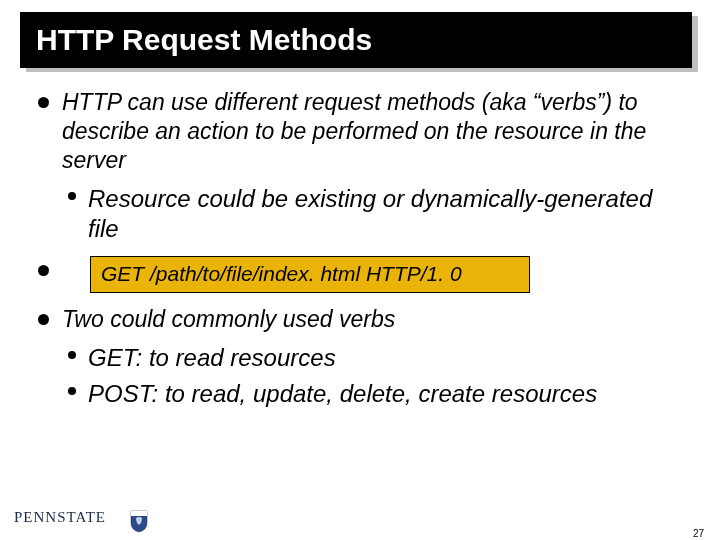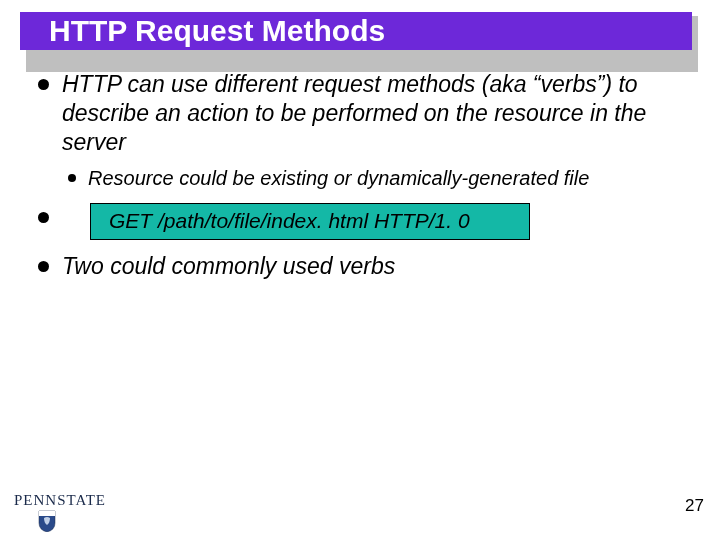--- a/index.html
+++ b/index.html
@@ -20,25 +20,25 @@
     top: 16px;
     left: 26px;
     width: 672px;
     height: 56px;
     background: #bfbfbf;
   }
   .title-bar {
     position: relative;
     margin-left: 20px;
     width: 672px;
-    height: 38px;
-    background: #6d28d9;
+    height: 56px;
+    background: #000000;
     display: flex;
     align-items: center;
-    padding-left: 29px;
+    padding-left: 16px;
   }
   .title-bar h1 {
     color: #fff;
     font-size: 30px;
     font-weight: 700;
   }
   .content {
     padding: 20px 34px 0 34px;
     font-style: italic;
   }
@@ -63,67 +63,67 @@
     border-radius: 50%;
   }
   ul.sub {
     list-style: none;
     margin-top: 10px;
   }
   ul.sub > li {
     position: relative;
     padding-left: 26px;
     margin-bottom: 6px;
-    font-size: 20px;
+    font-size: 24px;
     line-height: 1.25;
   }
   ul.sub > li::before {
     content: "";
     position: absolute;
     left: 6px;
     top: 8px;
     width: 8px;
     height: 8px;
     background: #000;
     border-radius: 50%;
   }
   .codebox {
     margin: 8px 0 8px 28px;
-    background: #14b8a6;
+    background: #eab308;
     border: 1px solid #000;
-    padding: 4px 18px;
+    padding: 4px 10px;
     font-size: 21px;
     width: 440px;
   }
   .logo {
     position: absolute;
     left: 14px;
     bottom: 8px;
     display: flex;
-    flex-direction: column;
+    flex-direction: row;
     align-items: flex-start;
   }
   .logo-text {
     font-family: "Times New Roman", serif;
     font-size: 15px;
     letter-spacing: 1px;
     font-weight: 500;
     color: #1a2a4a;
   }
   .shield {
     width: 18px;
     height: 22px;
     margin-left: 24px;
     margin-top: 1px;
   }
   .pagenum {
     position: absolute;
     right: 16px;
-    bottom: 24px;
-    font-size: 17px;
+    bottom: 1px;
+    font-size: 10px;
     color: #000;
   }
 </style>
 </head>
 <body>
 
 <div class="title-wrap">
   <div class="title-shadow"></div>
   <div class="title-bar">
     <h1>HTTP Request Methods</h1>
@@ -136,20 +136,24 @@
       <span>HTTP can use different request methods (aka “verbs”) to describe an action to be performed on the resource in the server</span>
       <ul class="sub">
         <li>Resource could be existing or dynamically-generated file</li>
       </ul>
     </li>
     <li>
       <div class="codebox">GET /path/to/file/index. html HTTP/1. 0</div>
     </li>
     <li>
       <span>Two could commonly used verbs</span>
+      <ul class="sub">
+        <li>GET: to read resources</li>
+        <li>POST: to read, update, delete, create resources</li>
+      </ul>
     </li>
   </ul>
 </div>
 
 <div class="logo">
   <span class="logo-text">PENNSTATE</span>
   <svg class="shield" viewBox="0 0 18 22">
     <path d="M1 1 H17 V13 Q17 20 9 22 Q1 20 1 13 Z" fill="#2a4a8a" stroke="#1a2a4a" stroke-width="0.5"></path>
     <rect x="1" y="1" width="16" height="5" fill="#fff"></rect>
     <path d="M6 8 Q9 6 12 8 Q12 13 9 15 Q6 13 6 8 Z" fill="#c0d0e8"></path>

